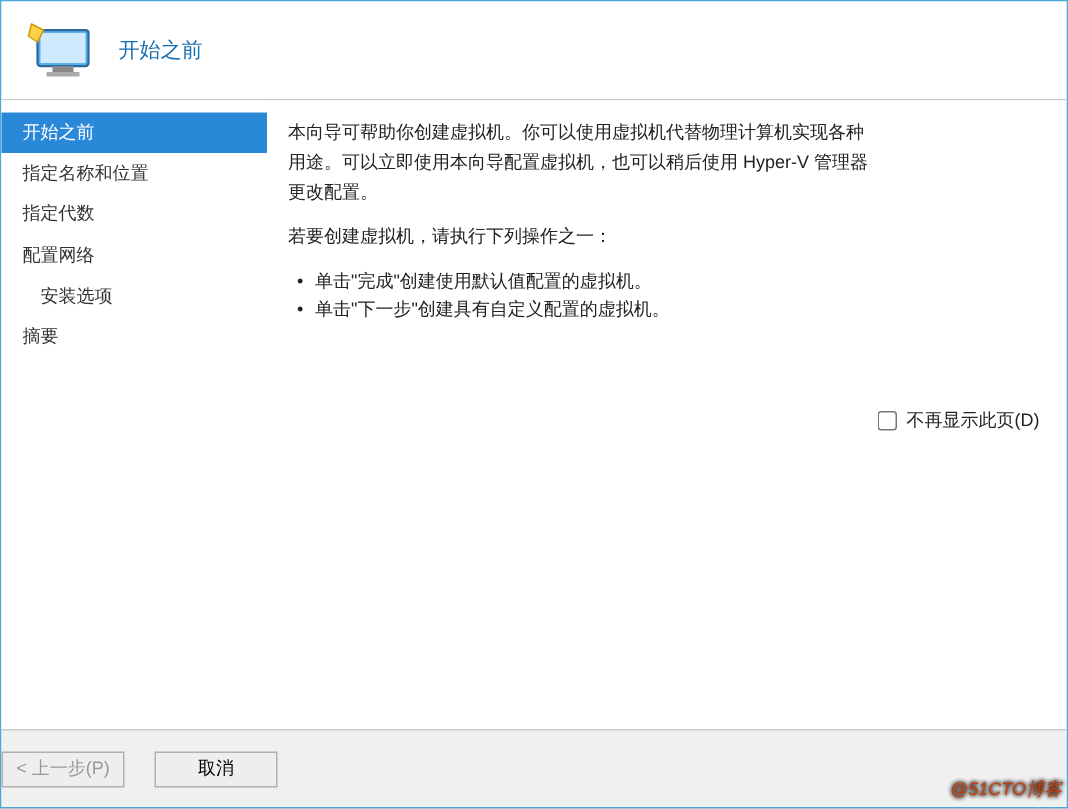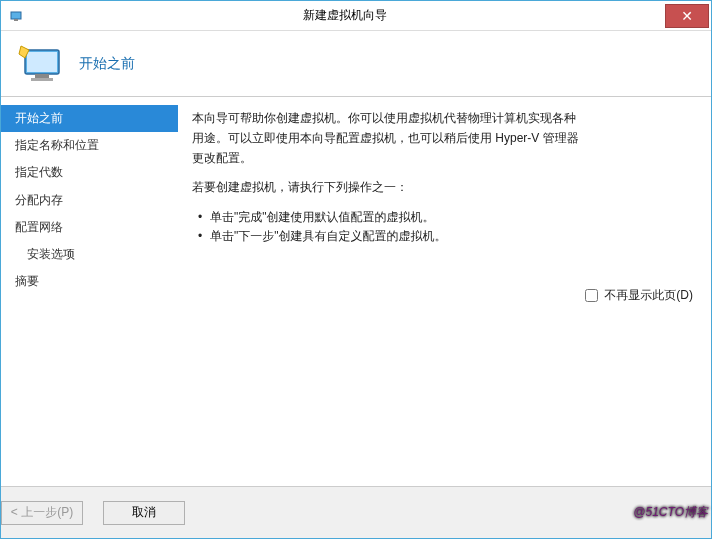--- a/index.html
+++ b/index.html
@@ -23,58 +23,45 @@
     .bullets { padding-left: 18px; margin-top: 6px; }
     .bullets li { list-style: none; position: relative; line-height: 1.6; }
     .bullets li::before { content: "•"; position: absolute; left: -12px; }
     .checkbox-row { display: flex; align-items: center; margin-top: 8px; margin-bottom: 4px; }
     .checkbox-row input { margin-right: 6px; width: 13px; height: 13px; }
     .footer { height: 52px; border-top: 1px solid #ccc; background: #f0f0f0; display: flex; align-items: center; padding-right: 14px; gap: 6px; position: relative; }
     .btn { min-width: 82px; height: 24px; border: 1px solid #b0b0b0; background: #eee; font-size: 12px; cursor: pointer; padding: 0 8px; }
     .btn:disabled { color: #999; cursor: default; }
     .btn.highlight { outline: 3px solid #e60000; outline-offset: 1px; }
     .spacer { width: 8px; }
-    .watermark { position: absolute; right: 4px; bottom: 18px; font-size: 12px; color: #701a75; text-shadow: 0 0 3px #000, 0 0 3px #000; font-style: italic; pointer-events: none; }
+    .watermark { position: absolute; right: 4px; bottom: 4px; font-size: 12px; color: #c2410c; text-shadow: 0 0 3px #000, 0 0 3px #000; font-style: italic; pointer-events: none; }
   </style>
 </head>
 <body>
 
 <div class="window">
-  <div class="titlebar">
-    <span class="titlebar-icon">
-      <svg viewBox="0 0 16 16">
-          <rect x="2" y="4" width="10" height="7" fill="#5ab0e6" stroke="#2a6aa0"></rect>
-          <rect x="5" y="11" width="4" height="2" fill="#888"></rect>
-        </svg>
-    </span>
-    <span class="titlebar-title">新建虚拟机向导</span>
-    <div class="close-btn">
-      <span>✕</span>
-    </div>
-  </div>
 
   <div class="header">
     <span class="header-icon">
       <svg viewBox="0 0 48 48">
         <rect x="8" y="10" width="34" height="24" rx="2" fill="#5ab0e6" stroke="#2a6aa0" stroke-width="1.5"></rect>
         <rect x="10" y="12" width="30" height="20" fill="#cfeaff"></rect>
         <rect x="18" y="34" width="14" height="4" fill="#888"></rect>
         <rect x="14" y="38" width="22" height="3" fill="#aaa"></rect>
         <polygon points="4,6 12,10 8,18 2,14" fill="#ffd24d" stroke="#c89a00"></polygon>
       </svg>
     </span>
     <span class="header-title">开始之前</span>
   </div>
 
   <div class="body">
     <div class="sidebar">
       <div class="sidebar-item selected"><span>开始之前</span></div>
       <div class="sidebar-item"><span>指定名称和位置</span></div>
       <div class="sidebar-item"><span>指定代数</span></div>
-      <div class="sidebar-item"><span>分配内存</span></div>
       <div class="sidebar-item"><span>配置网络</span></div>
       <div class="sidebar-item indent"><span>安装选项</span></div>
       <div class="sidebar-item"><span>摘要</span></div>
     </div>
 
     <div class="content">
       <div class="content-text">
         <p>本向导可帮助你创建虚拟机。你可以使用虚拟机代替物理计算机实现各种用途。可以立即使用本向导配置虚拟机，也可以稍后使用 Hyper-V 管理器更改配置。</p>
         <p>若要创建虚拟机，请执行下列操作之一：</p>
         <ul class="bullets">

